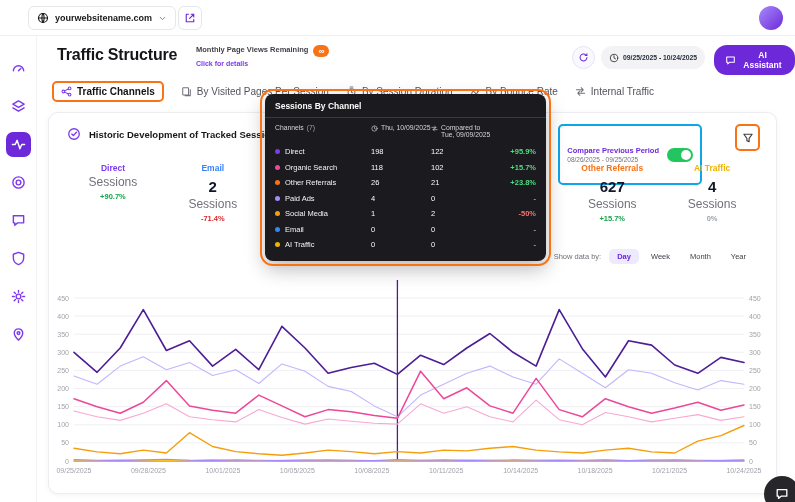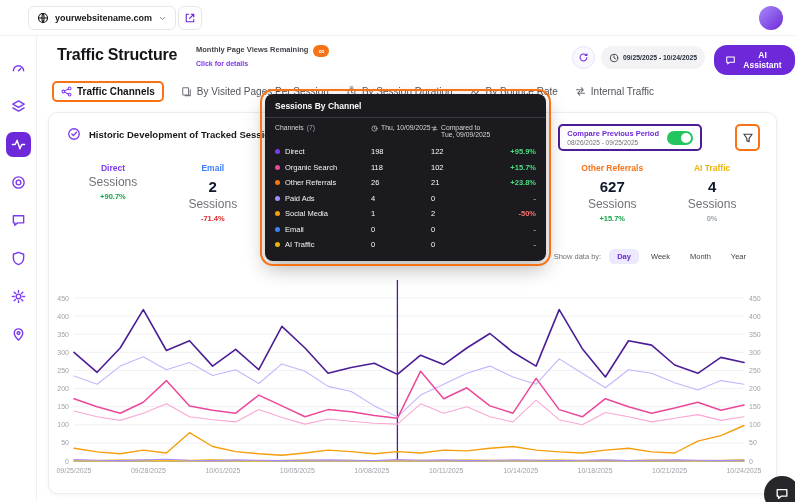--- a/index.html
+++ b/index.html
@@ -41,21 +41,21 @@
   .tab{display:flex;align-items:center;gap:5px;font-size:10px;color:#52525b;cursor:pointer;white-space:nowrap;}
   .tab .ic{color:#71717a;}
   .tab.active{border:2px solid #f97316;border-radius:5px;padding:3px 7px;color:#141417;font-weight:700;}
   .tab.active .ic{color:#7c3aed;}
 
   
   .card{position:absolute;left:48px;top:112px;width:729px;height:382px;background:#fff;border:1px solid #ececf1;
     border-radius:10px;box-shadow:0 1px 5px rgba(20,20,40,.05);}
   .card-head{position:absolute;left:18px;top:14px;display:flex;align-items:center;gap:8px;color:#7c3aed;}
   .card-title{font-size:9.5px;font-weight:700;color:#18181b;}
-  .compare-box{position:absolute;right:74px;top:11px;border:2px solid #4c1d95;border-radius:5px;padding:3px 7px;
+  .compare-box{position:absolute;right:74px;top:11px;border:2px solid #0ea5e9;border-radius:5px;padding:20px 7px;
     display:flex;align-items:center;gap:8px;cursor:pointer;}
   .compare-label{font-size:7.5px;font-weight:700;color:#6d28d9;}
   .compare-range{font-size:6.5px;color:#71717a;margin-top:1px;}
   .toggle{width:26px;height:14px;border-radius:8px;background:#22c55e;position:relative;flex:none;cursor:pointer;}
   .toggle::after{content:"";position:absolute;right:2px;top:2px;width:10px;height:10px;border-radius:50%;background:#fff;}
   .filter-box{position:absolute;right:16px;top:11px;width:25px;height:27px;border:2px solid #f97316;border-radius:5px;
     display:flex;align-items:center;justify-content:center;color:#3f3f46;cursor:pointer;background:#fff;}
 
   .stats{position:absolute;left:14px;right:14px;top:50px;display:flex;}
   .stat{flex:1;text-align:center;}

